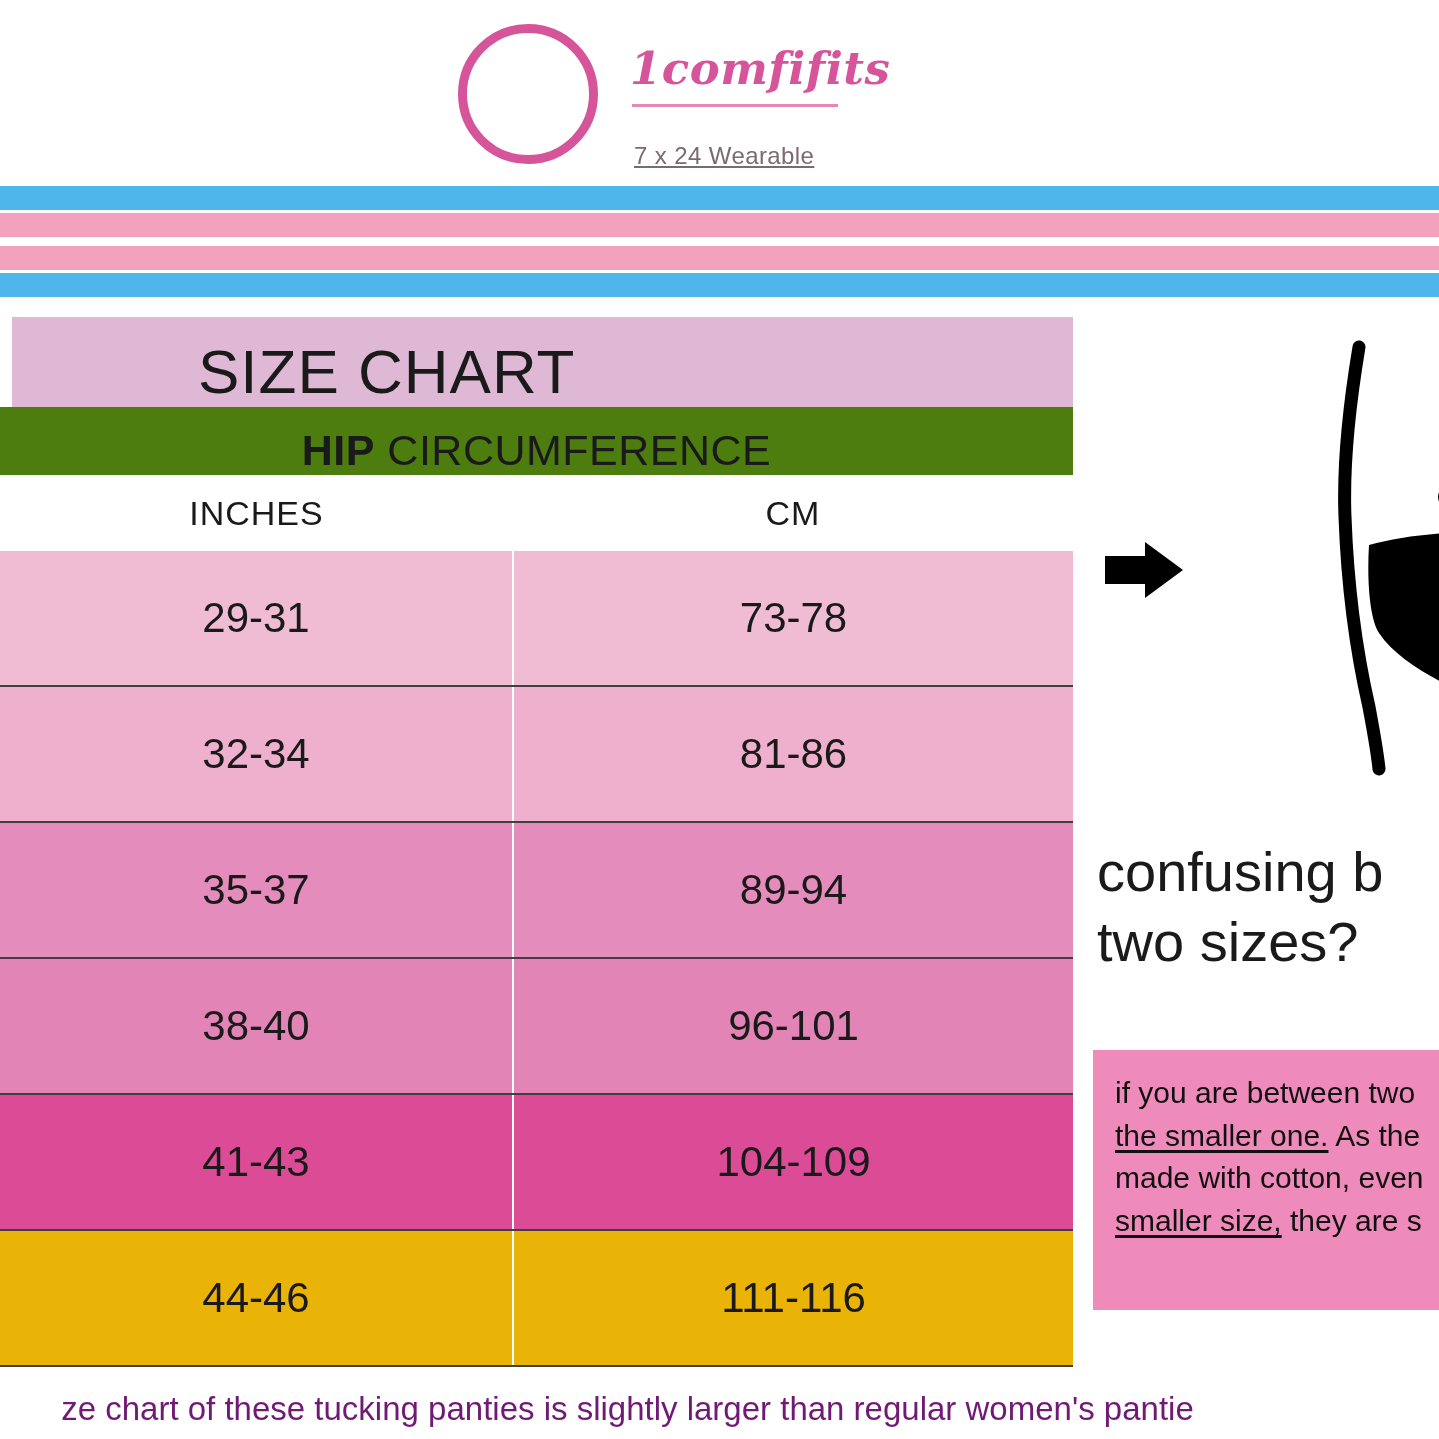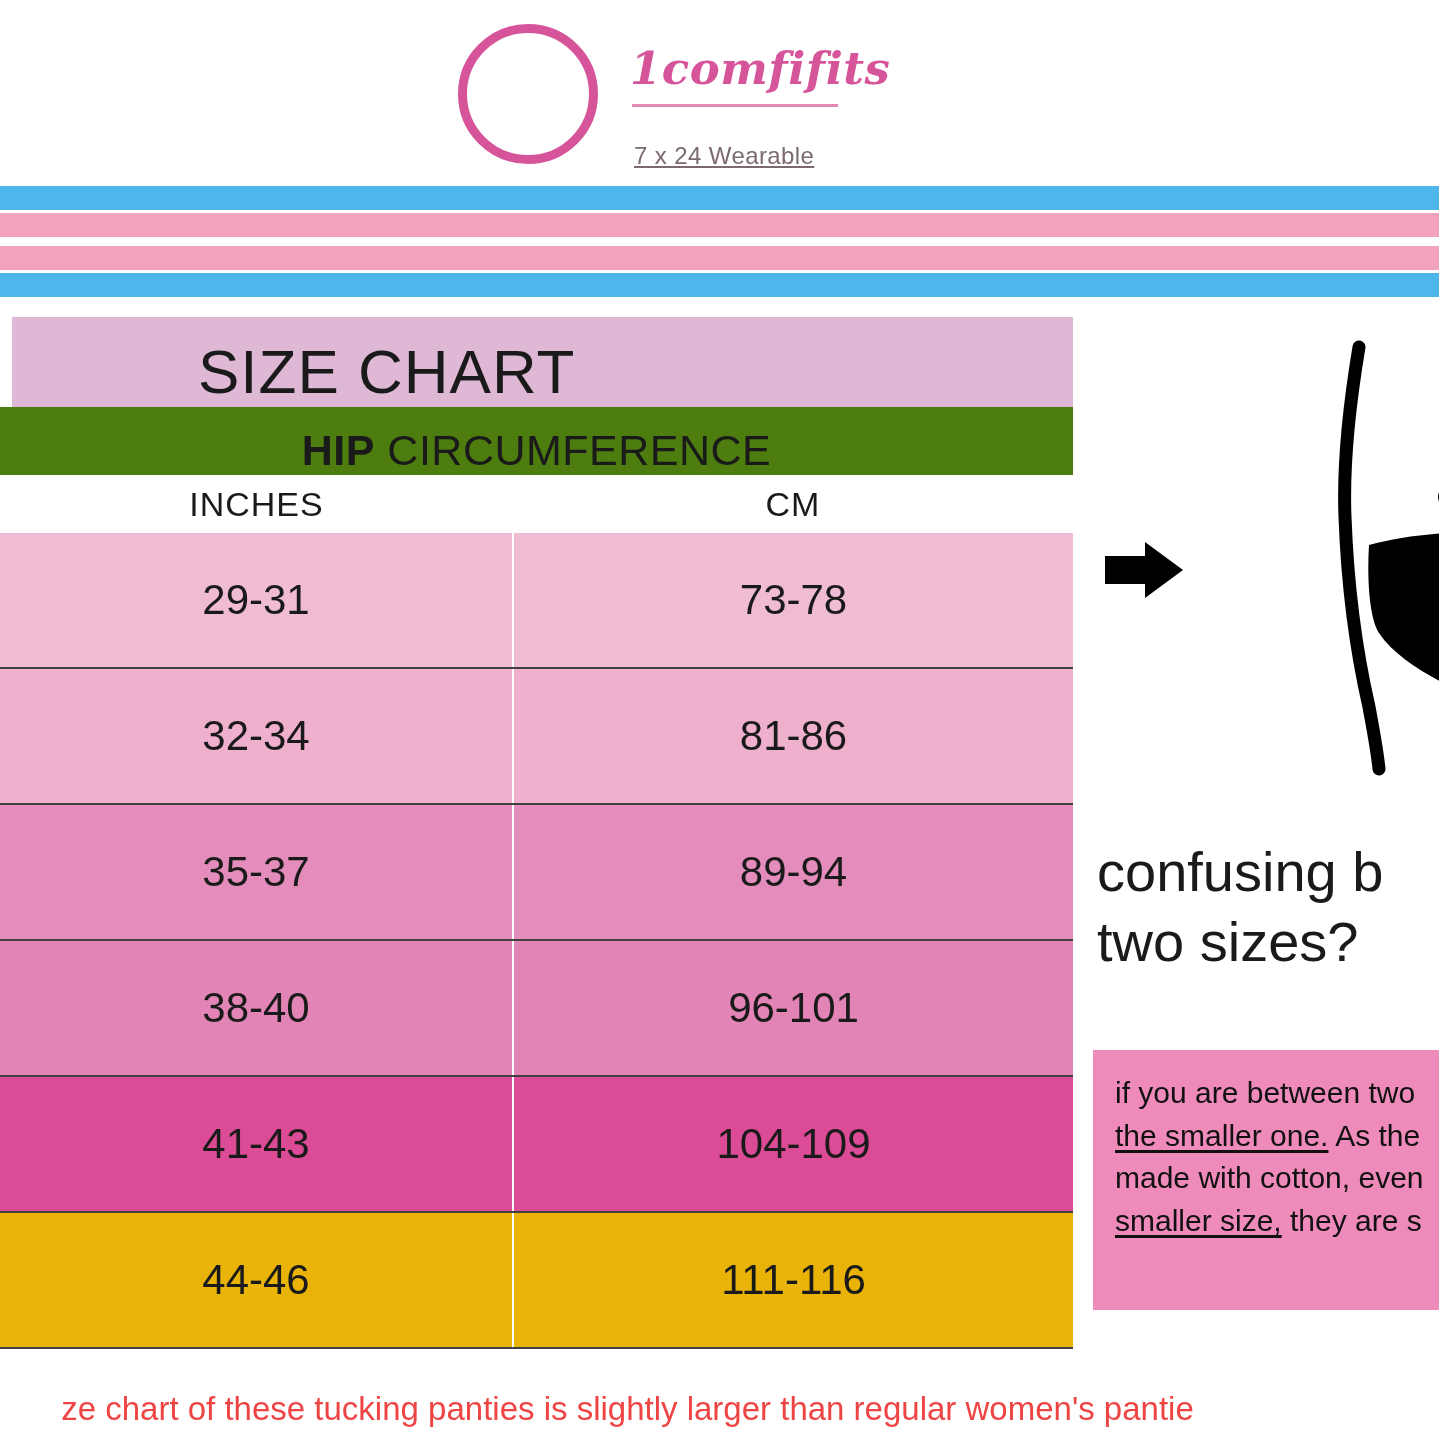--- a/index.html
+++ b/index.html
@@ -109,21 +109,21 @@
     justify-content: center;
   }
   .hip-text {
     font-size: 43px;
     color: #1a1a1a;
     letter-spacing: 0.5px;
   }
   .hip-text b { font-weight: bold; }
 
   .unit-row {
-    height: 58px;
+    height: 76px;
     display: flex;
     background: #ffffff;
   }
   .unit-cell {
     display: flex;
     align-items: center;
     justify-content: center;
     font-size: 34px;
     letter-spacing: 1px;
     color: #1a1a1a;
@@ -223,21 +223,21 @@
   .note-text u { text-decoration: underline; text-underline-offset: 4px; text-align: right; }
 
   
   .footer {
     position: absolute;
     left: 0;
     top: 1390px;
     width: 1255px;
     text-align: center;
     font-size: 33px;
-    color: #ef4444;
+    color: #701a75;
     white-space: nowrap;
   }
 </style>
 </head>
 <body>
 
 <div class="brand">
   <div class="brand-ring"></div>
   <div class="brand-name">1comfifits</div>
   <div class="brand-rule"></div>

